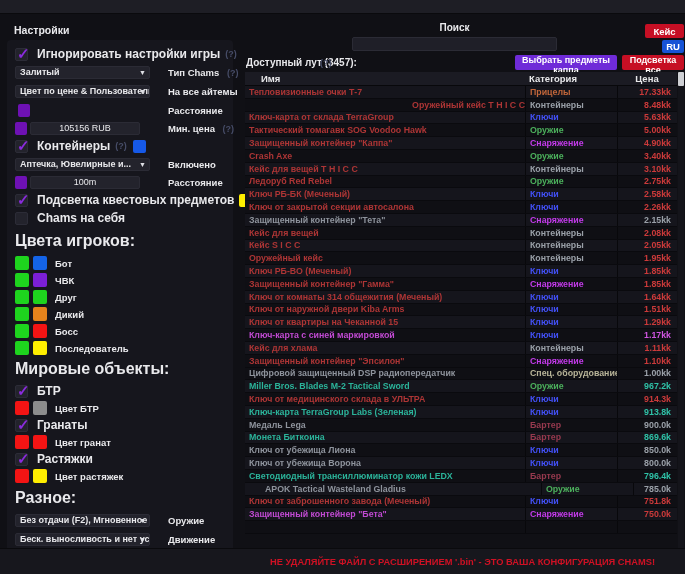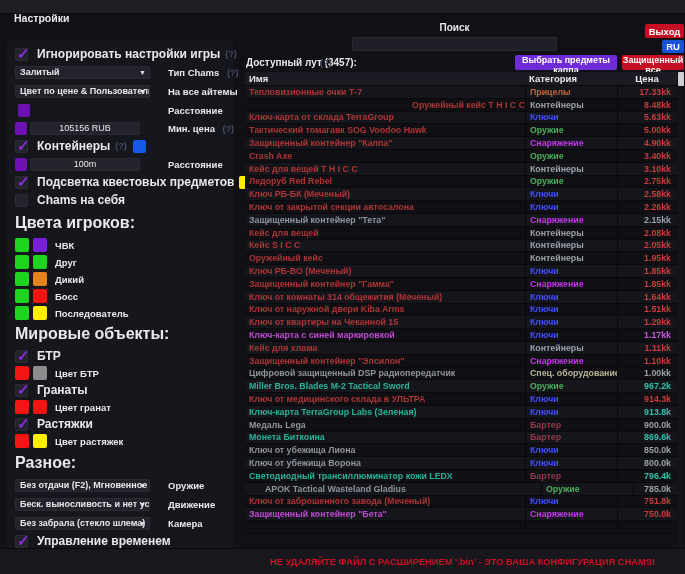--- a/index.html
+++ b/index.html
@@ -1,21 +1,21 @@
 <!DOCTYPE html>
 <html><head>
 <meta charset="utf-8">
 <style>
   html,body{margin:0;padding:0;background:#000;}
   *{box-sizing:border-box;font-family:"Liberation Sans",sans-serif;}
   .screen{position:relative;width:685px;height:574px;background:#101015;overflow:hidden;font-weight:bold;}
   .titlebar{position:absolute;left:0;top:0;width:685px;height:14px;background:#1e1e25;border-bottom:1px solid #0a0a0d;}
   
   .panel{position:absolute;left:7px;top:40px;width:226px;height:512px;background:#16161d;border-radius:4px;padding:6px 8px 0 8px;}
-  .panel-title{position:absolute;left:14px;top:12px;font-size:10.5px;color:#e9e9ec;}
+  .panel-title{position:absolute;left:14px;top:24px;font-size:10.5px;color:#e9e9ec;}
   .row{position:relative;height:14px;margin-bottom:3px;display:flex;align-items:center;}
   .cb{position:relative;width:13px;height:13px;background:#23232c;border:1px solid #2c2c37;border-radius:2px;flex:none;}
   .cb.checked::after{content:"✓";position:absolute;left:1px;top:-4px;font-size:15px;color:#8a2bdd;}
   .cb-label{margin-left:9px;font-size:12px;color:#e9e9ec;white-space:nowrap;}
   .hint{margin-left:5px;font-size:9px;color:#474d68;}
   .ctl{position:relative;width:135px;height:13px;background:#23232c;border:1px solid #2b2b35;border-radius:2px;color:#e9e9ec;font-size:9px;display:flex;align-items:center;padding:0 4px;white-space:nowrap;overflow:hidden;}
   .ctl .caret{position:absolute;right:3px;top:2px;font-size:7px;color:#dfe0e5;}
   .valbox{height:13px;background:#23232c;border:1px solid #2b2b35;border-radius:2px;color:#e9e9ec;font-size:9px;text-align:center;padding:0;}
   .side-label{position:absolute;left:153px;font-size:9.5px;color:#e9e9ec;white-space:nowrap;}
   .sw{width:12px;height:13px;border-radius:2px;flex:none;}
@@ -35,21 +35,21 @@
   .btn-drop{left:622px;top:55px;width:62px;height:15px;font-size:9px;}
   
   .table{position:absolute;left:245px;top:72px;width:432px;height:476px;overflow:hidden;}
   .thead{display:flex;height:14px;background:#1b1b23;border-bottom:1px solid #08080b;align-items:center;font-size:9.5px;color:#e8e8ea;}
   .tbody{display:flex;flex-direction:column;}
   .trow{display:flex;height:12.8px;flex:none;align-items:center;background:#15151c;border-bottom:1px solid #0a0a0e;font-size:8.8px;}
   .trow.alt{background:#0f0f14;}
   .c-name{width:280px;padding-left:4px;white-space:nowrap;overflow:hidden;flex:none;}
   .c-cat{width:92px;padding-left:4px;border-left:1px solid #08080b;white-space:nowrap;overflow:hidden;flex:none;align-self:stretch;display:flex;align-items:center;}
   .c-price{flex:1;border-left:1px solid #08080b;text-align:right;padding-right:6px;align-self:stretch;display:flex;align-items:center;justify-content:flex-end;}
-  .th-name{width:280px;padding-left:4px;flex:none;}
+  .th-name{width:280px;padding-left:16px;flex:none;}
   .th-cat{width:92px;padding-left:4px;flex:none;}
   .th-price{flex:1;text-align:center;}
   .scrolltrack{position:absolute;left:678px;top:72px;width:6px;height:476px;background:#14141a;}
   .scrollthumb{position:absolute;left:0;top:0;width:6px;height:14px;background:#cfd0d4;border-radius:1px;}
   
   .footer{position:absolute;left:0;top:548px;width:685px;height:26px;background:#17171d;border-top:1px solid #0a0a0d;}
   .footer-text{position:absolute;left:240px;right:0;top:8px;text-align:center;font-size:9.3px;color:#cf1124;}
 </style>
 </head>
 <body>
@@ -94,40 +94,52 @@
       <span class="side-label"><span>Мин. цена</span> <span class="hint">(?)</span></span>
     </div>
 
     <div class="row" style="margin-bottom:4px;">
       <div class="cb checked"></div>
       <span class="cb-label">Контейнеры</span>
       <span class="hint">(?)</span>
       <div class="sw" style="margin-left: 6px; width: 13px; background: rgb(22, 89, 232);"></div>
     </div>
 
+    <div class="row" style="margin-bottom:4px;">
+      <div class="ctl">
+        <span>Аптечка, Ювелирные и...</span>
+        <span class="caret">▼</span>
+      </div>
+      <span class="side-label">Включено</span>
+    </div>
 
     <div class="row" style="margin-bottom:4px;">
       <div class="sw" style="background: rgb(110, 17, 180);"></div>
       <input class="valbox" style="width: 110px; margin-left: 3px;" value="100m">
       <span class="side-label">Расстояние</span>
     </div>
 
     <div class="row" style="margin-bottom:4px;">
       <div class="cb checked"></div>
       <span class="cb-label">Подсветка квестовых предметов</span>
       <div class="sw" style="margin-left: 5px; width: 13px; background: rgb(255, 238, 0);"></div>
     </div>
 
     <div class="row" style="margin-bottom:2px;">
       <div class="cb"></div>
       <span class="cb-label">Chams на себя</span>
     </div>
 
     <div class="sec-title">Цвета игроков:</div>
     <div id="player-colors-list">
+  <div class="crow">
+    <div class="sw14" style="background: rgb(30, 212, 30);"></div>
+    <div class="sw14" style="margin-left: 4px; background: rgb(20, 100, 232);"></div>
+    <span class="lbl">Бот</span>
+  </div>
 
   <div class="crow">
     <div class="sw14" style="background: rgb(30, 212, 30);"></div>
     <div class="sw14" style="margin-left: 4px; background: rgb(123, 31, 214);"></div>
     <span class="lbl">ЧВК</span>
   </div>
 
   <div class="crow">
     <div class="sw14" style="background: rgb(30, 212, 30);"></div>
     <div class="sw14" style="margin-left: 4px; background: rgb(30, 212, 30);"></div>
@@ -210,27 +222,27 @@
     </div>
     <div class="row">
       <input class="valbox" style="width: 108px;" value="21h">
       <div class="sw" style="margin-left: 4px; background: rgb(110, 17, 180);"></div>
       <span class="side-label">Часы</span>
     </div>
   </div>
 
   <div class="search-label">Поиск</div>
   <input class="search-input" value="" style="">
-  <button class="btn btn-exit" id="btn-exit" style="background: rgb(198, 15, 36);">Выход</button>
+  <button class="btn btn-exit" id="btn-exit" style="background: rgb(198, 15, 36);">Кейс</button>
   <button class="btn btn-ru" id="btn-ru" style="background: rgb(22, 83, 214);">RU</button>
 
   <div class="loot-title">Доступный лут (3457):</div>
   <div class="loot-hint">(?)</div>
   <button class="btn btn-kappa" id="btn-kappa" style="background: rgb(111, 43, 216);">Выбрать предметы каппа</button>
-  <button class="btn btn-drop" id="btn-drop" style="background: rgb(198, 15, 36);">Защищенный все</button>
+  <button class="btn btn-drop" id="btn-drop" style="background: rgb(198, 15, 36);">Подсветка все</button>
 
   <div class="table">
     <div class="thead">
       <span class="th-name">Имя</span>
       <span class="th-cat">Категория</span>
       <span class="th-price">Цена</span>
     </div>
     <div class="tbody" id="loot-body">
   <div class="trow">
     <span class="c-name" style="color: rgb(173, 53, 53);">Тепловизионные очки Т-7</span>

